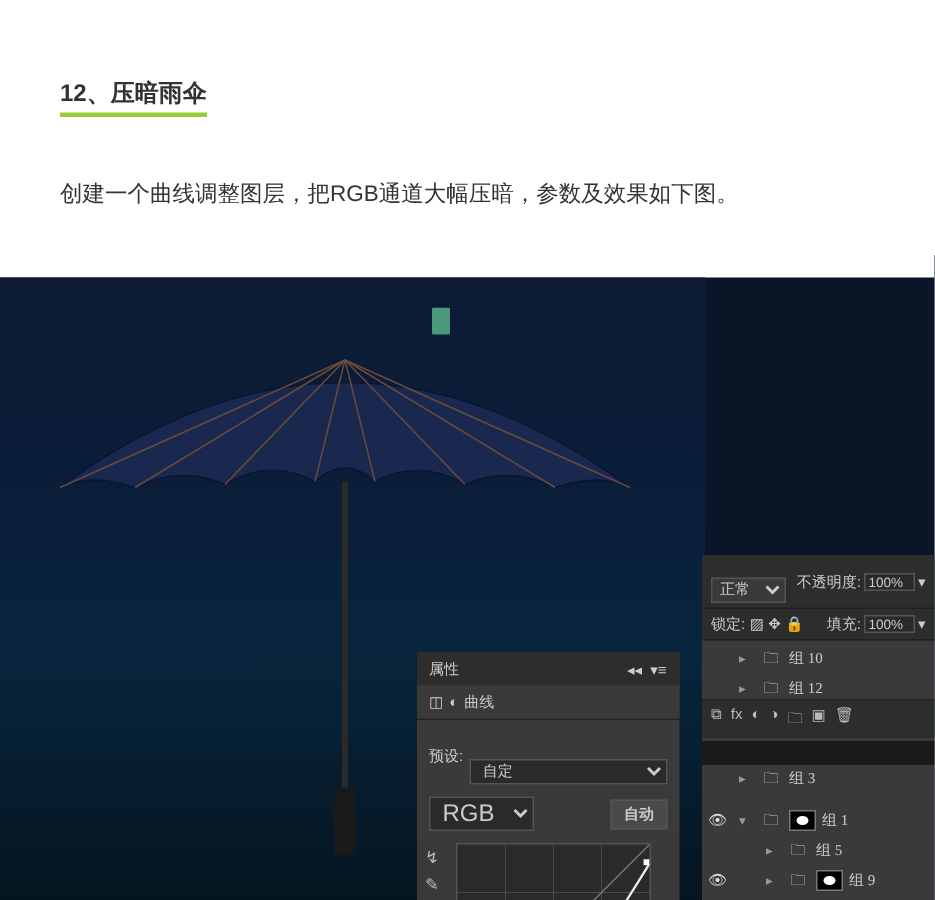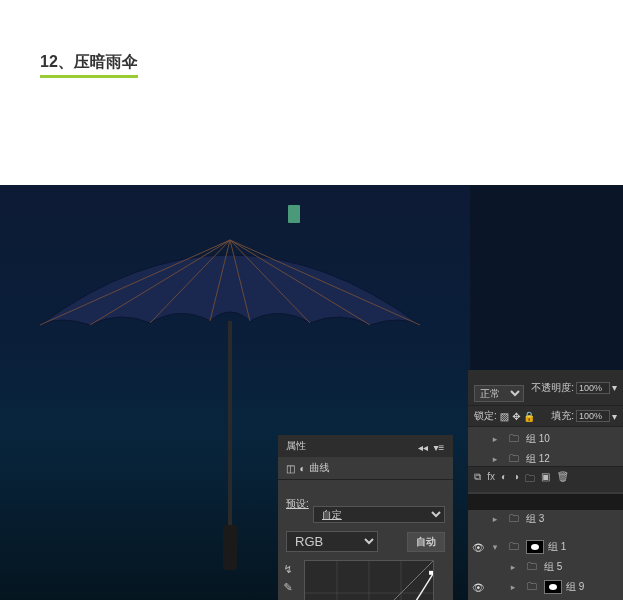--- a/index.html
+++ b/index.html
@@ -8,24 +8,24 @@
 .heading { font-size: 16px; color: #333; border-bottom: 3px solid #9c3; display: inline-block; padding-bottom: 2px; margin-bottom: 40px; }
 .para { font-size: 15px; color: #333; line-height: 1.6; margin-bottom: 30px; }
 .workspace { position: absolute; left: 0; top: 185px; right: 0; bottom: 0; background: #0a1628; }
 .canvas { position: absolute; left: 0; top: 0; width: 470px; height: 415px; background: linear-gradient(180deg,#0d1a35 0%,#0a1f3a 40%,#08253d 60%,#051520 100%); overflow: hidden; }
 .umbrella { position: absolute; left: 20px; top: 20px; width: 420px; height: 380px; }
 .umbrella svg { width: 100%; height: 100%; }
 .props { position: absolute; left: 278px; top: 250px; width: 175px; background: #3a3a3a; color: #ccc; font-size: 10px; }
 .props-head { background: #2d2d2d; padding: 4px 8px; display: flex; justify-content: space-between; align-items: flex-end; }
 .props-head-icons { display: flex; gap: 4px; }
 .props-tab { padding: 4px 8px; background: #3a3a3a; border-bottom: 1px solid #222; display: flex; align-items: center; gap: 4px; }
-.props-preset { padding: 4px 8px; display: flex; align-items: center; gap: 4px; text-decoration: underline; }
+.props-preset { padding: 4px 8px; display: flex; align-items: center; gap: 4px; }
 .props-preset select { background: #2a2a2a; color: #ccc; border: 1px solid #555; font-size: 10px; padding: 1px 4px; flex: 1; margin-top: 22px; }
 .props-channel { padding: 4px 8px; display: flex; align-items: center; gap: 4px; }
-.props-channel select { background: #2a2a2a; color: #ccc; border: 1px solid #555; font-size: 13px; padding: 1px 4px; width: 92px; }
+.props-channel select { background: #2a2a2a; color: #ccc; border: 1px solid #555; font-size: 16px; padding: 1px 4px; width: 70px; }
 .props-auto { background: #4a4a4a; color: #ccc; border: 1px solid #555; font-size: 10px; padding: 2px 8px; margin-left: auto; font-weight: bold; }
 .props-body { display: flex; }
 .tool-strip { width: 20px; background: #3a3a3a; display: flex; flex-direction: column; padding-top: 4px; }
 .tool-strip span { width: 20px; height: 18px; display: flex; align-items: center; justify-content: center; color: #bbb; font-size: 11px; }
 .curve-area { flex: 1; padding: 4px 6px; }
 .curve-box { width: 130px; height: 130px; background: #2a2a2a; border: 1px solid #555; position: relative; }
 .curve-box svg { width: 100%; height: 100%; }
 .right { position: absolute; right: 0; top: 185px; width: 155px; bottom: 0; background: #3a3a3a; color: #ccc; font-size: 10px; }
 .blend-row { background: #2d2d2d; padding: 3px 6px; display: flex; align-items: center; gap: 4px; border-bottom: 1px solid #222; }
 .blend-row select { background: #3a3a3a; color: #ccc; border: 1px solid #555; font-size: 10px; padding: 1px; width: 50px; margin-top: 12px; }
@@ -37,31 +37,32 @@
 .layers { padding: 2px 0; }
 .layer { display: flex; align-items: center; padding: 2px 4px; gap: 4px; height: 20px; }
 .layer.sel { background: #5a7a9a; }
 .layer.spaced { margin-top: 8px; }
 .eye { width: 12px; font-size: 10px; color: #ddd; }
 .indent { width: 14px; display: flex; align-items: center; justify-content: center; color: #999; font-size: 9px; }
 .folder-icon, .adj-icon { width: 16px; height: 14px; display: flex; align-items: center; justify-content: center; font-size: 10px; }
 .mask-thumb { width: 18px; height: 14px; background: #000; border: 1px solid #777; position: relative; }
 .mask-thumb.white { background: #fff; }
 .mask-thumb .dot { position: absolute; left: 50%; top: 50%; width: 8px; height: 6px; background: #fff; border-radius: 50%; transform: translate(-50%,-50%); }
-.layer-name { flex: 1; white-space: nowrap; overflow: hidden; }
+.layer-name { flex: 1; white-space: nowrap; overflow: hidden; font-family: Liberation Serif, serif; }
 .layer-foot { position: absolute; bottom: 108px; left: 0; right: 0; padding: 4px 6px; display: flex; gap: 6px; border-top: 1px solid #222; background: #2d2d2d; }
 .layer-foot span { color: #bbb; font-size: 10px; }
 .bottom-strip { position: absolute; bottom: 90px; left: 0; right: 0; height: 16px; background: #1a1a1a; }
 .small-icon { width: 12px; height: 12px; display: inline-flex; align-items: center; justify-content: center; }
 </style>
 </head>
 <body>
 
 <div class="article">
   <h2 class="heading">12、压暗雨伞</h2>
+  <p class="para">创建一个曲线调整图层，把RGB通道大幅压暗，参数及效果如下图。</p>
 </div>
 
 <div class="workspace">
 
   <div class="canvas">
     <div class="umbrella">
       <svg viewBox="0 0 420 380">
         <path d="M 20 120 Q 210 -20 400 120 Q 380 110 350 120 Q 320 105 290 118 Q 260 100 230 116 Q 210 98 190 116 Q 160 100 130 118 Q 100 105 70 120 Q 40 110 20 120 Z" fill="#1a2850" stroke="#0a1530" stroke-width="1"></path>
         <line x1="210" y1="35" x2="70" y2="120" stroke="#6a4a3a" stroke-width="1"></line>
         <line x1="210" y1="35" x2="130" y2="118" stroke="#6a4a3a" stroke-width="1"></line>

